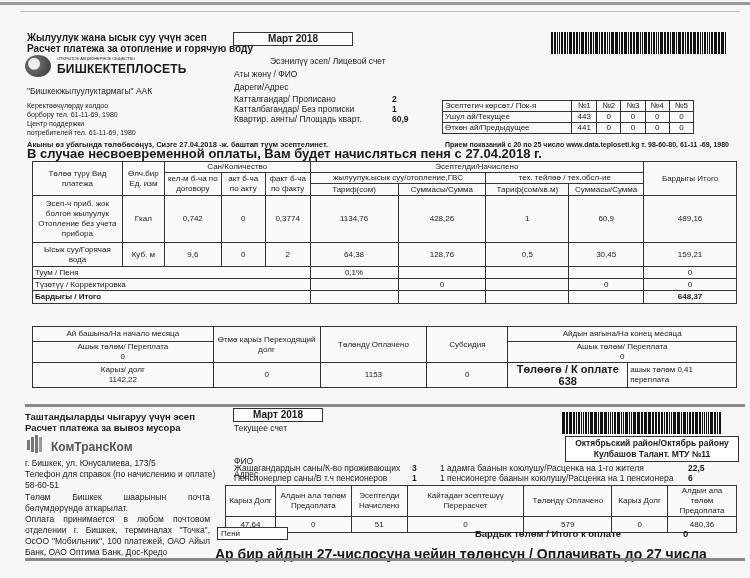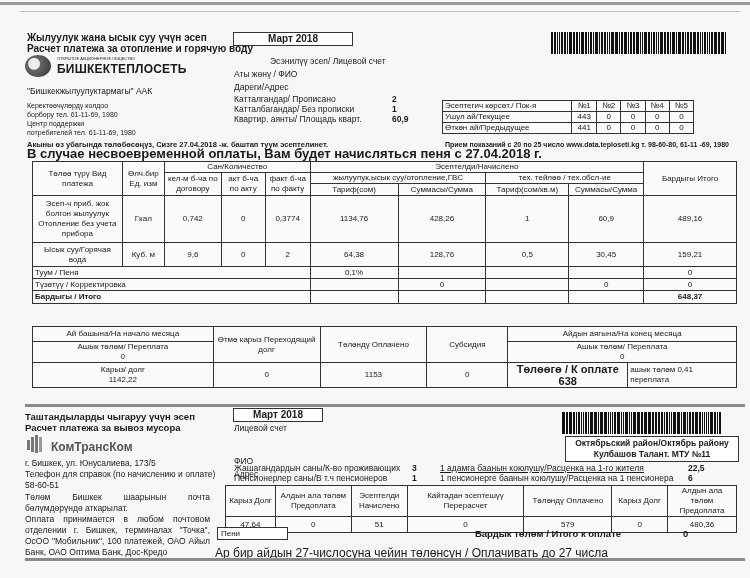--- a/index.html
+++ b/index.html
@@ -326,30 +326,30 @@
   </svg>
   <span style="font-size:12px;color:#555;margin-left:4px;font-weight:bold;">КомТрансКом</span>
 </div>
 
 <div class="abs norm" style="left:25px;top:458px;">г. Бишкек, ул. Юнусалиева, 173/5</div>
 <div class="abs norm" style="left:25px;top:469px;width:195px;">Телефон для справок (по начислению и оплате) 58-60-51</div>
 <div class="abs norm" style="left:25px;top:492px;width:185px;text-align:justify;">Төлөм  Бишкек  шаарынын  почта бөлүмдөрүндө аткарылат.</div>
 <div class="abs norm" style="left:25px;top:514px;width:185px;text-align:justify;">Оплата принимается в любом почтовом отделении г. Бишкек, терминалах "Точка", ОсОО "Мобильник", 100 платежей, ОАО Айыл Банк, ОАО Оптима Банк, Дос-Кредо</div>
 
 <div class="abs norm" style="left:234px;top:423px;">
-  <div style="height:13px;">Лицевой счет</div>
+  <div style="height:13px;">Текущее счет</div>
   <div style="height:13px;margin-top:20px;">ФИО</div>
   <div style="height:13px;">Адрес</div>
 </div>
 
 <div class="abs norm" style="left:234px;top:463px;width:500px;">
   <div style="display:flex;height:10px;">
     <span style="width:178px;">Жашагандардын саны/К-во проживающих</span>
     <span style="width:28px;font-weight:bold;">3</span>
-    <span style="width:248px;text-decoration:underline;">1 адамга баанын коюлушу/Расценка на 1-го жителя</span>
+    <span style="width:248px;">1 адамга баанын коюлушу/Расценка на 1-го жителя</span>
     <span style="font-weight:bold;">22,5</span>
   </div>
   <div style="display:flex;height:10px;">
     <span style="width:178px;">Пенсионерлер саны/В т.ч пенсионеров</span>
     <span style="width:28px;font-weight:bold;">1</span>
     <span style="width:248px;">1 пенсионерге баанын коюлушу/Расценка на 1 пенсионера</span>
     <span style="font-weight:bold;">6</span>
   </div>
 </div>
 
@@ -445,15 +445,15 @@
     <td>579</td>
     <td>0</td>
     <td>480,36</td>
   </tr>
 </tbody>
   </table>
 
 <div class="abs boxed" style="left:217px;top:527px;width:66px;height:11px;font-size:8px;line-height:11px;padding-left:3px;">Пени</div>
 <div class="abs" style="left:475px;top:528px;font-size:9.5px;font-weight:bold;">Бардык төлөм / Итого к оплате</div>
 <div class="abs" style="left:683px;top:528px;font-size:9.5px;font-weight:bold;">0</div>
-<div class="abs" style="left:215px;top:546px;font-size:12px;font-weight:normal;">Ар бир айдын 27-числосуна чейин төлөнсүн / Оплачивать до 27  числа</div>
+<div class="abs" style="left:215px;top:546px;font-size:14px;font-weight:bold;">Ар бир айдын 27-числосуна чейин төлөнсүн / Оплачивать до 27  числа</div>
 
 <div class="abs sep" style="top:558px;"></div>
 
 </body></html>

